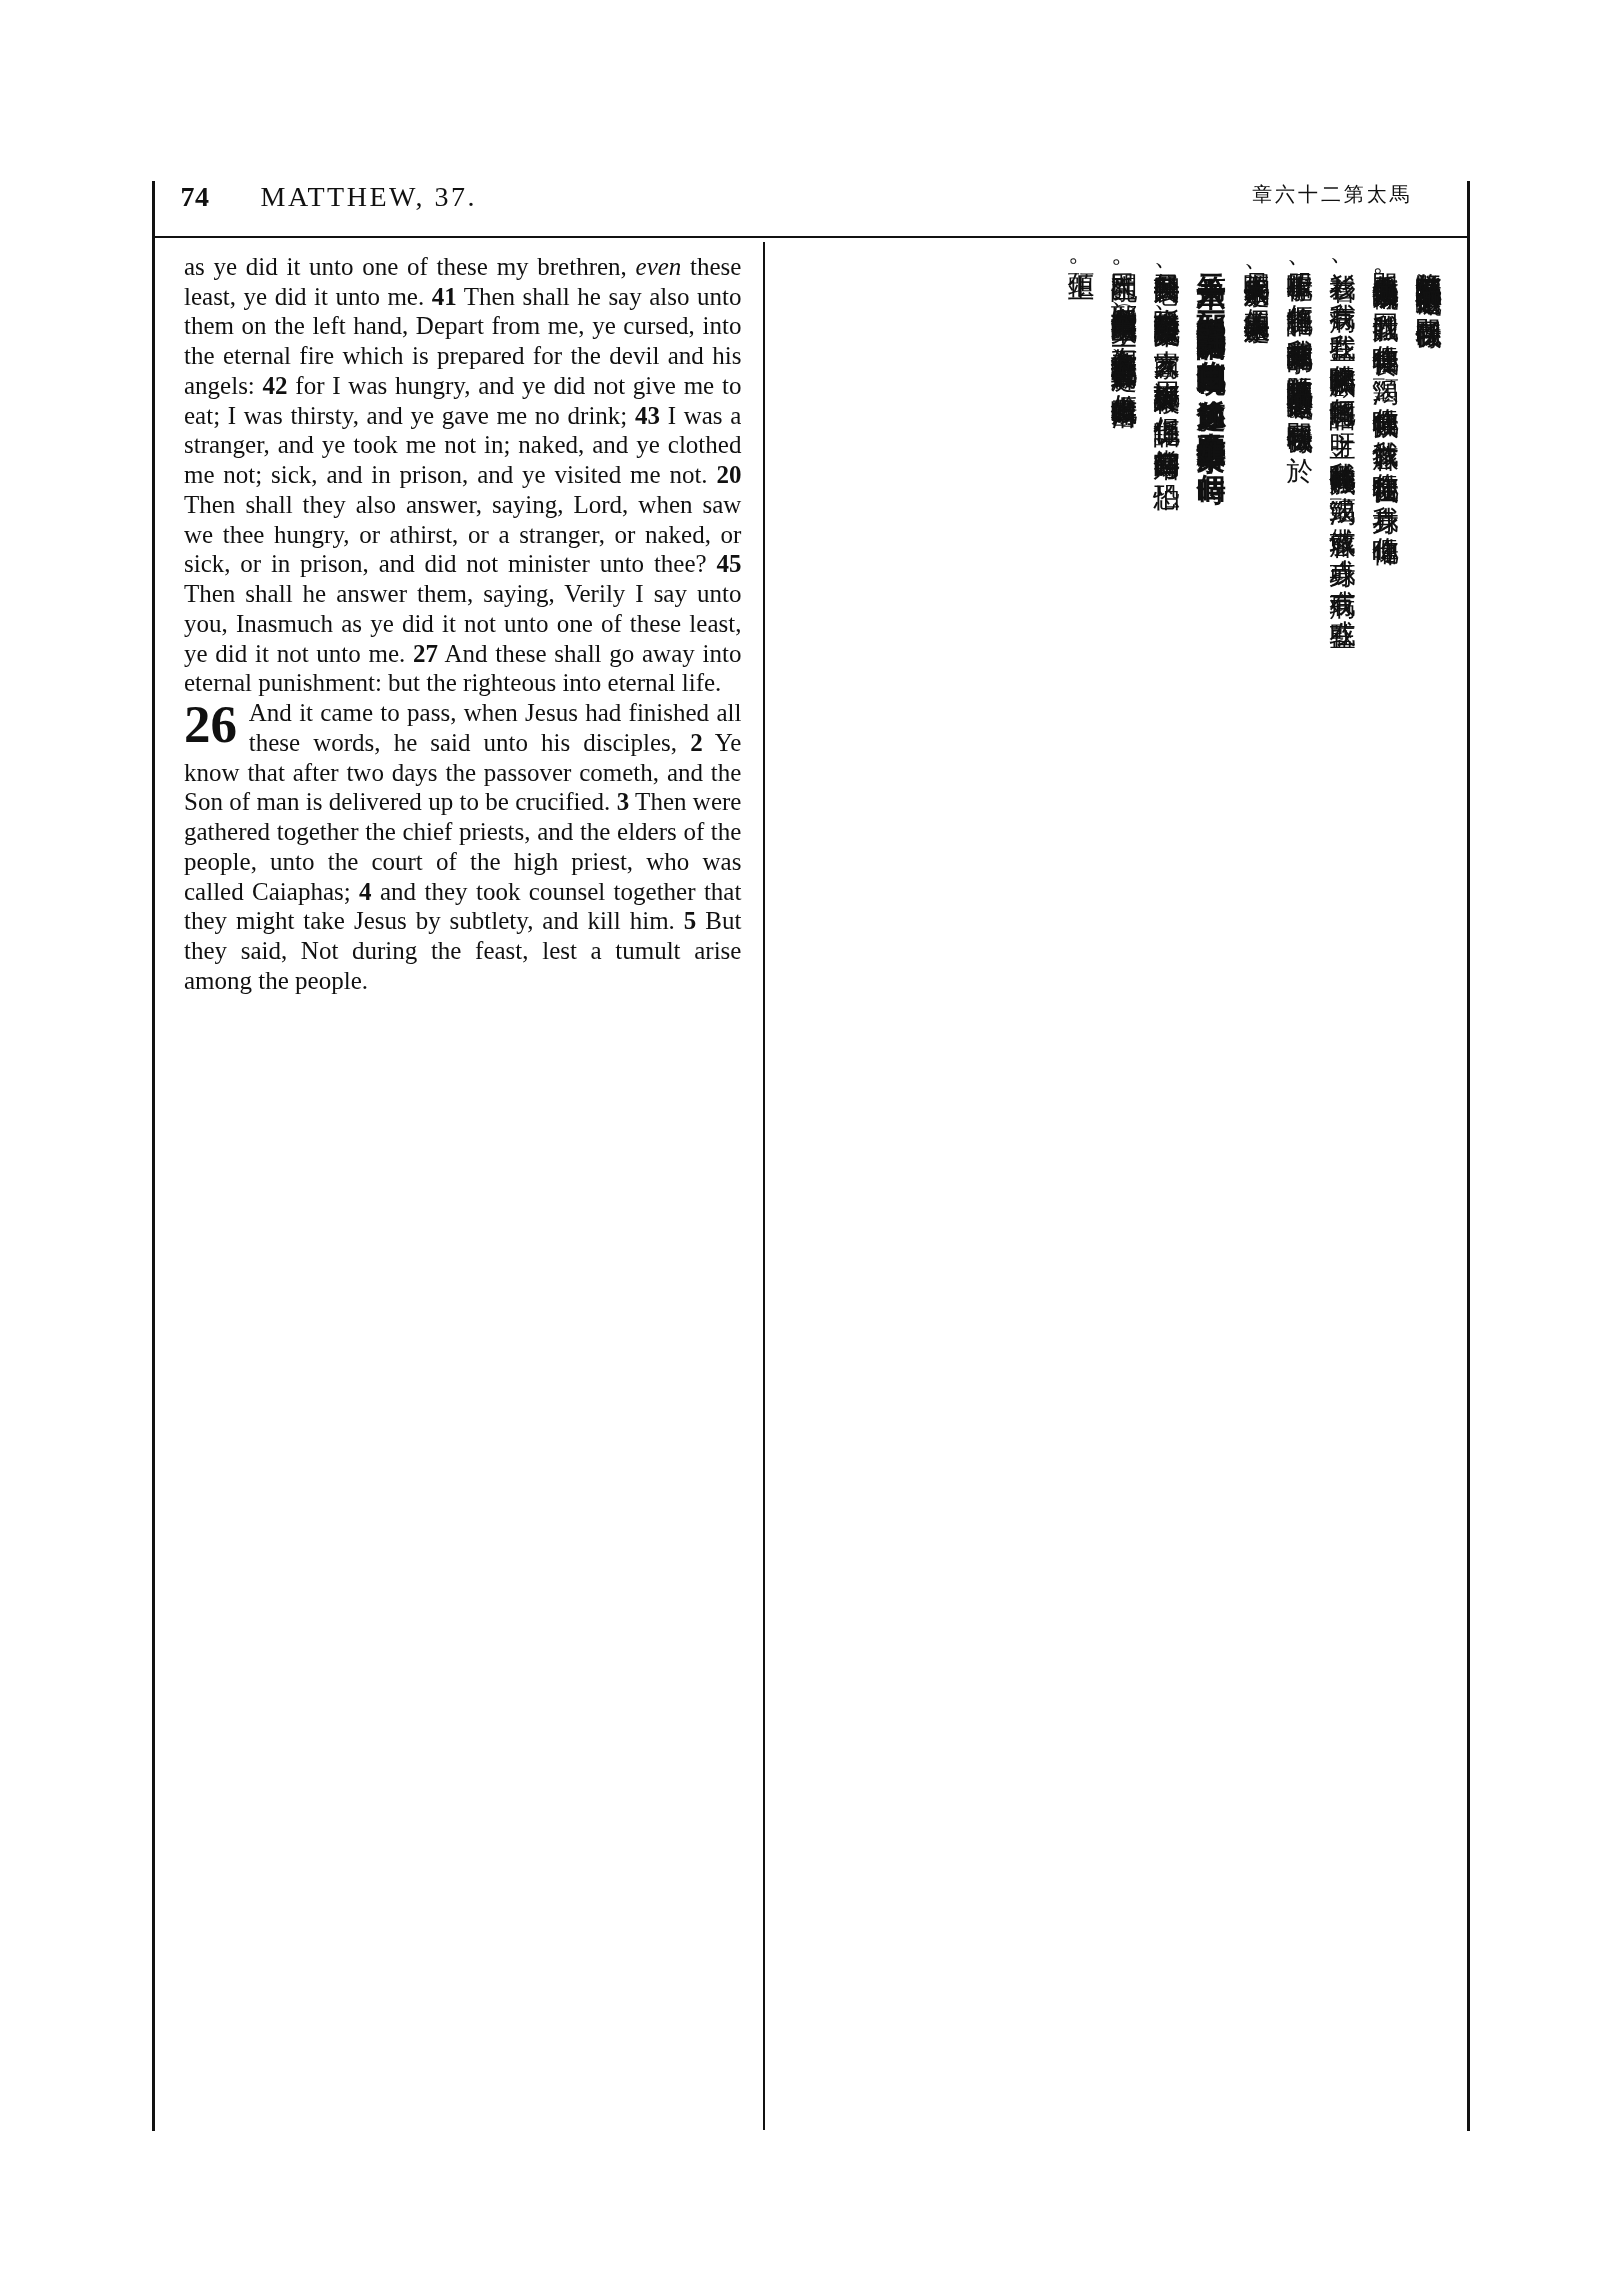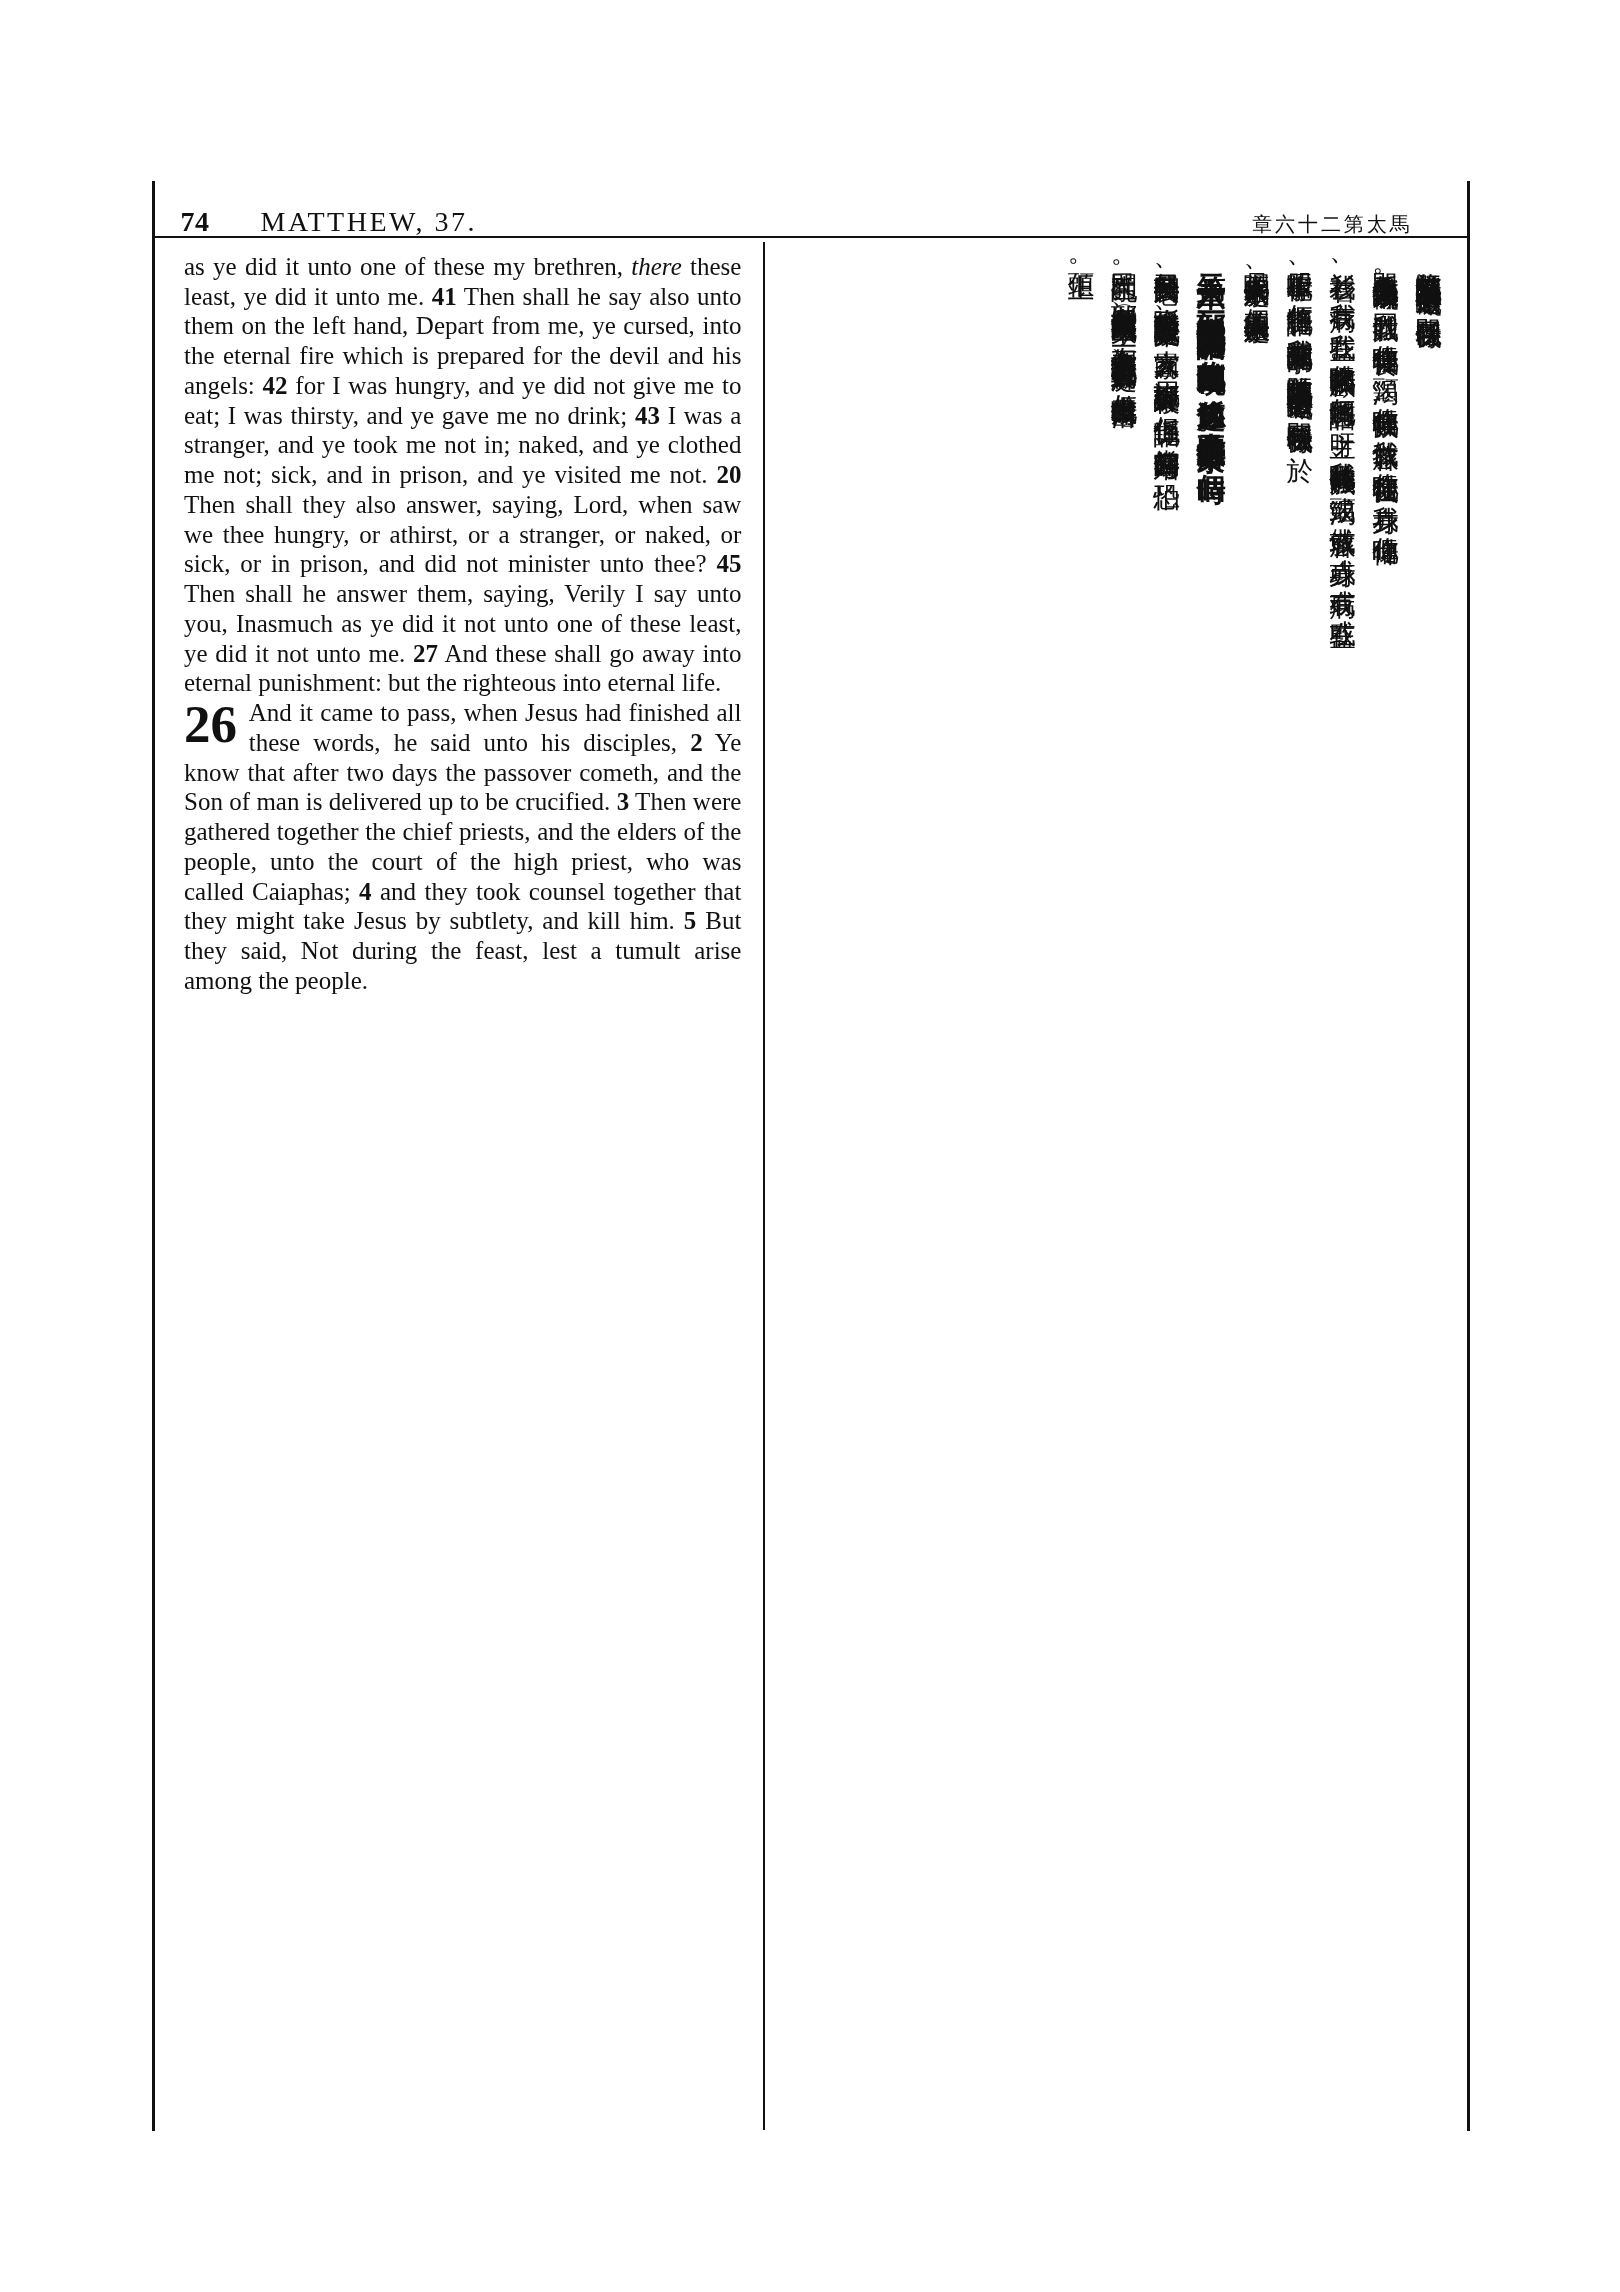--- a/index.html
+++ b/index.html
@@ -27,21 +27,21 @@
     box-sizing: border-box;
   }
 
   
   .header {
     position: absolute;
     left: 0; top: 0;
     width: 100%;
     height: 57px;
     display: flex;
-    align-items: flex-end;
+    align-items: flex-start;
     padding: 0 25.5px;
     box-sizing: border-box;
   }
   .folio {
     font-family: "Liberation Serif", serif;
     font-size: 28px;
     font-weight: bold;
     letter-spacing: 0.5px;
   }
   .running-head {
@@ -140,21 +140,21 @@
     <span class="running-head">MATTHEW, 37.</span>
     <span class="running-head-cn">章六十二第太馬</span>
   </div>
 
   <div class="rule"></div>
 
   <div class="body">
 
     <div class="col-en">
       <p>as ye did it unto one of these my
-        brethren, <span class="italic">there</span> these least, ye did it
+        brethren, <span class="italic">even</span> these least, ye did it
         unto me. <span class="vnum">41</span> Then shall he say
         also unto them on the left hand, Depart from me, ye cursed, into the eternal fire which is prepared
         for the devil and his angels: <span class="vnum">42</span>
         for I was hungry, and ye did not give me to eat; I was thirsty, and
         ye gave me no drink; <span class="vnum">43</span> I was a
         stranger, and ye took me not in; naked, and ye clothed me not;
         sick, and in prison, and ye visited me not. <span class="vnum">20</span> Then shall they also
         answer, saying, Lord, when saw we thee hungry, or athirst, or a
         stranger, or naked, or sick, or in prison, and did not minister unto
         thee? <span class="vnum">45</span> Then shall he answer

